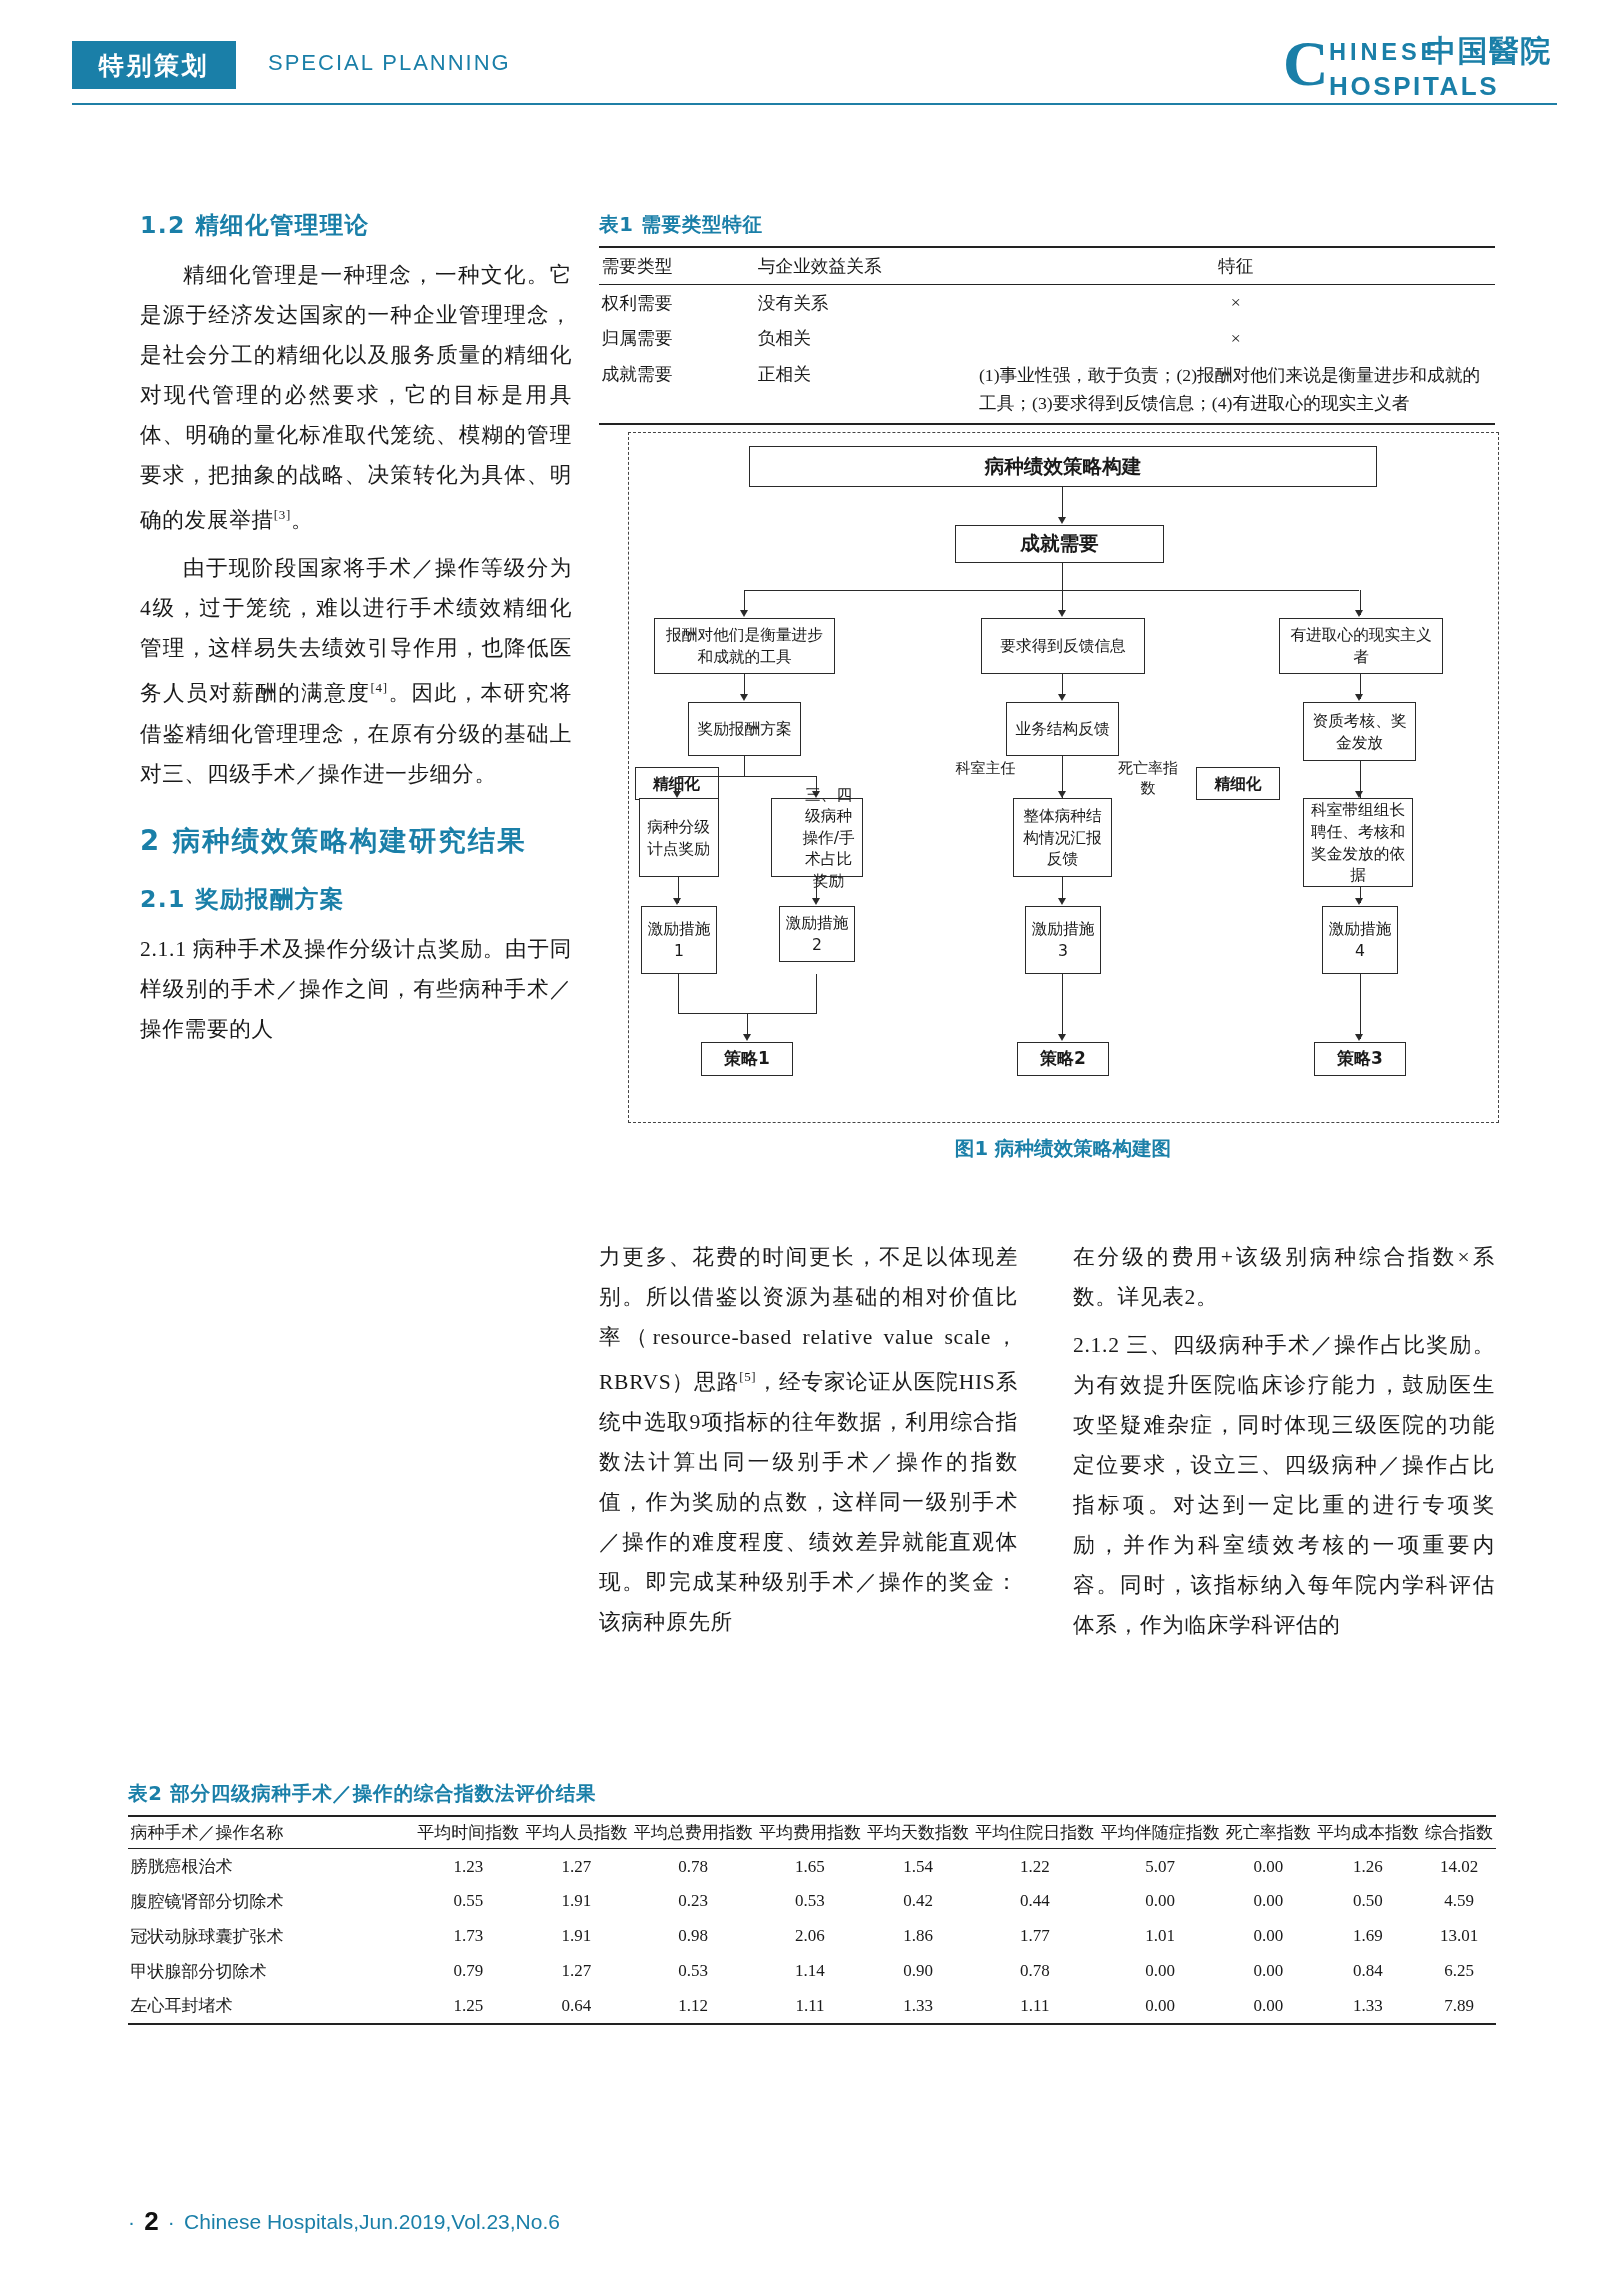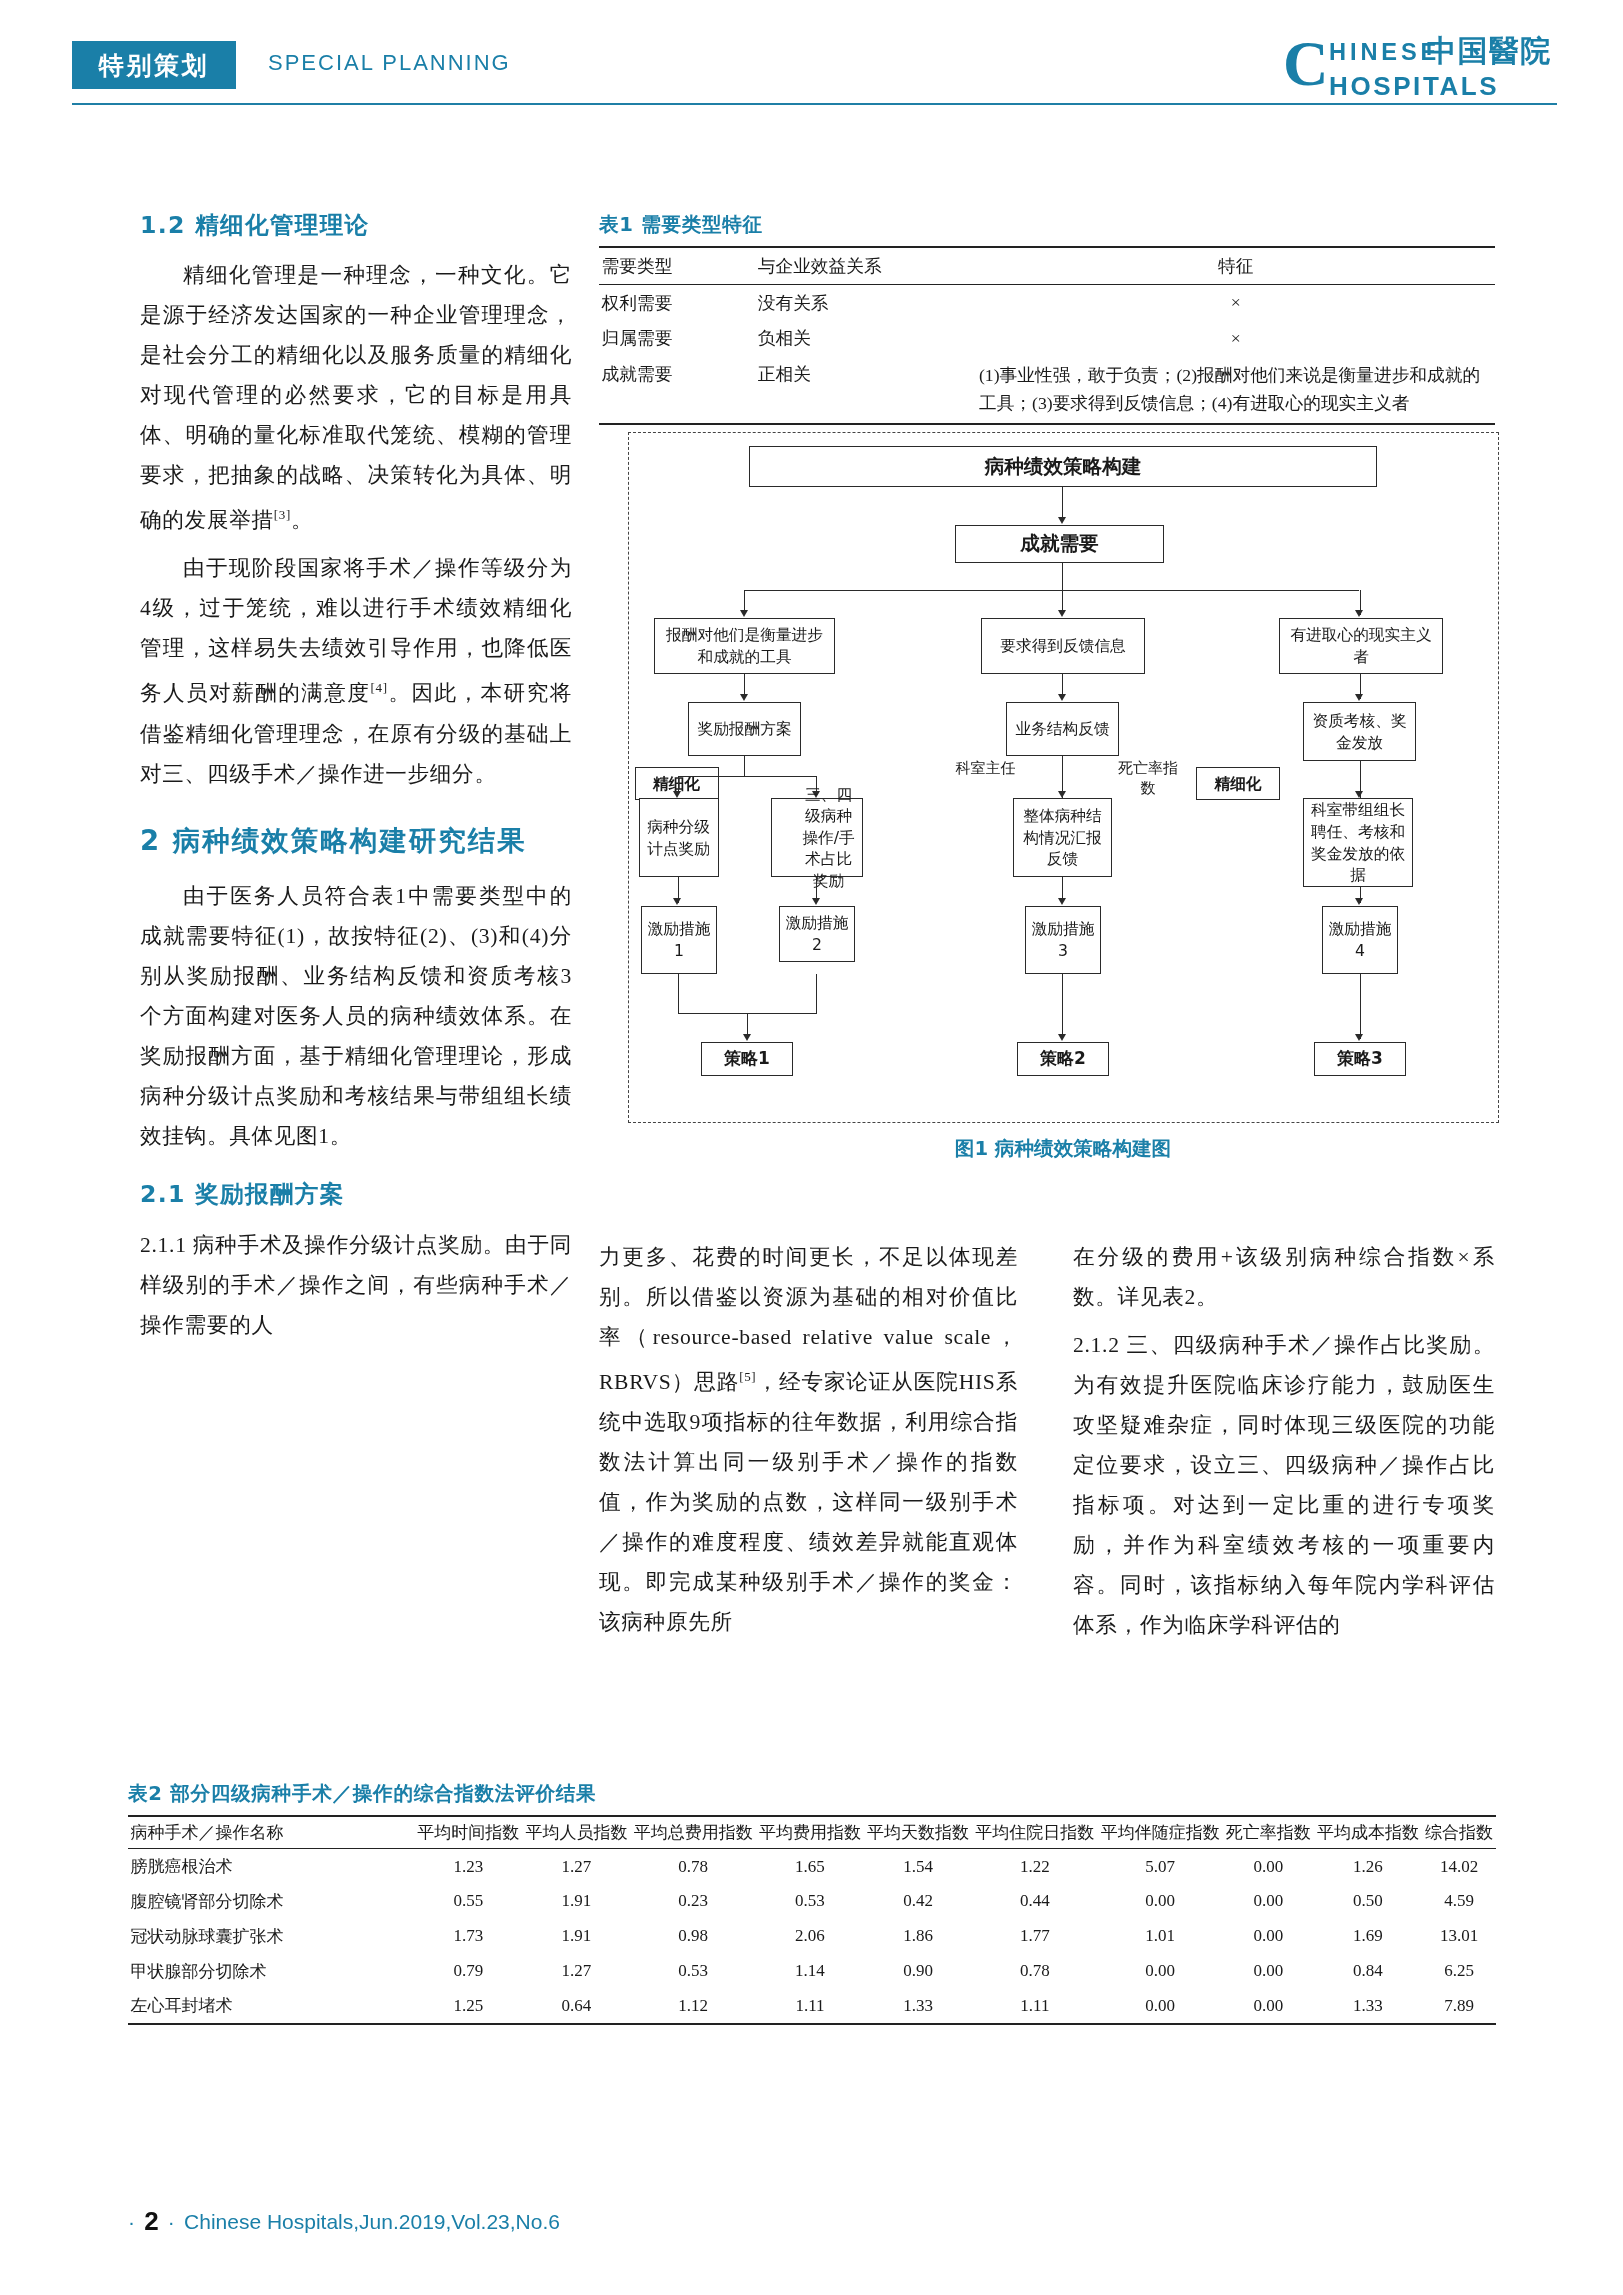--- a/index.html
+++ b/index.html
@@ -159,21 +159,20 @@
     <div class="chinese-word">HINESE</div>
     <div class="hosp">HOSPITALS</div>
   </div>
 </div>
 
 <div class="col-left">
   <h2 class="sec">1.2  精细化管理理论</h2>
   <p class="body indent"><span>精细化管理是一种理念，一种文化。它是源于经济发达国家的一种企业管理理念，是社会分工的精细化以及服务质量的精细化对现代管理的必然要求，它的目标是用具体、明确的量化标准取代笼统、模糊的管理要求，把抽象的战略、决策转化为具体、明确的发展举措</span><sup>[3]</sup><span>。</span></p>
   <p class="body indent"><span>由于现阶段国家将手术／操作等级分为4级，过于笼统，难以进行手术绩效精细化管理，这样易失去绩效引导作用，也降低医务人员对薪酬的满意度</span><sup>[4]</sup><span>。因此，本研究将借鉴精细化管理理念，在原有分级的基础上对三、四级手术／操作进一步细分。</span></p>
   <h2 class="sec-big" style="margin-top:26px;">2   病种绩效策略构建研究结果</h2>
-  <p class="body indent">由于医务人员符合表1中需要类型中的成就需要特征(1)，故按特征(2)、(3)和(4)分别从奖励报酬、业务结构反馈和资质考核3个方面构建对医务人员的病种绩效体系。在奖励报酬方面，基于精细化管理理论，形成病种分级计点奖励和考核结果与带组组长绩效挂钩。具体见图1。</p>
   <h2 class="sec" style="margin-top:22px;">2.1  奖励报酬方案</h2>
   <p class="body">2.1.1  病种手术及操作分级计点奖励。由于同样级别的手术／操作之间，有些病种手术／操作需要的人</p>
 </div>
 
 <div class="t1-wrap">
   <div class="tbl-cap">表1 需要类型特征</div>
   <table class="t1">
     <thead>
       <tr>
         <th class="c-left" style="width:151px;">需要类型</th>

